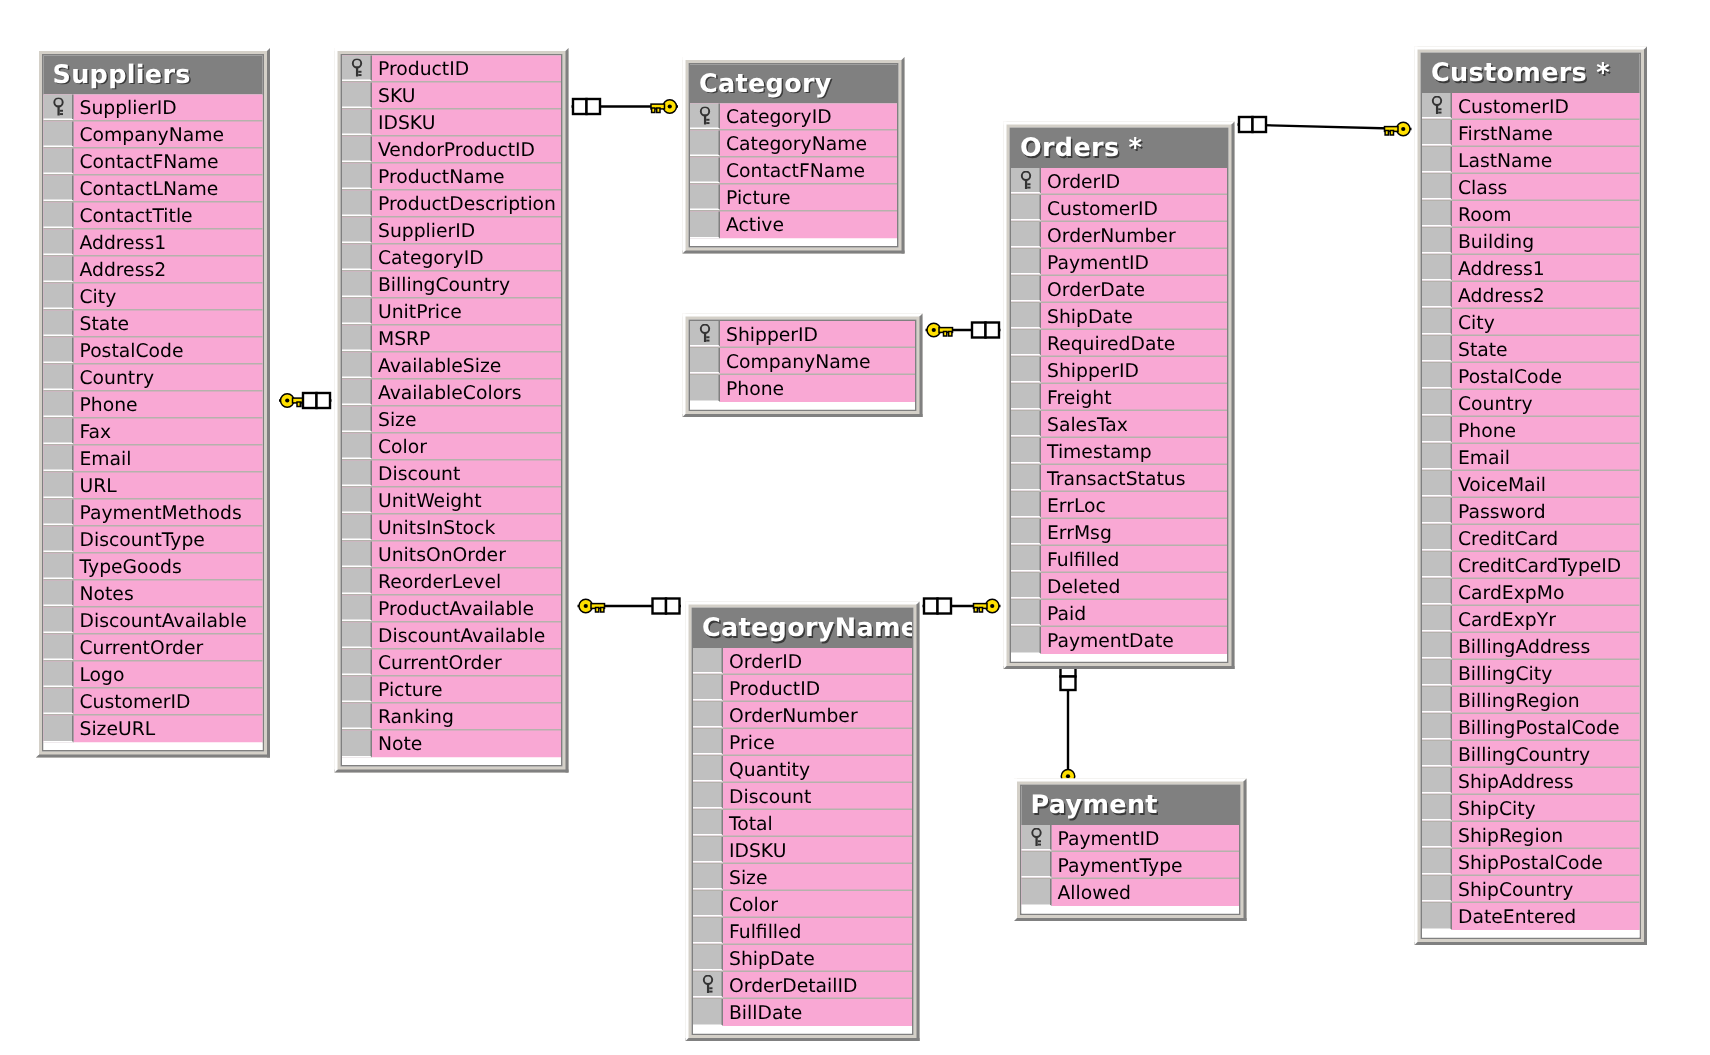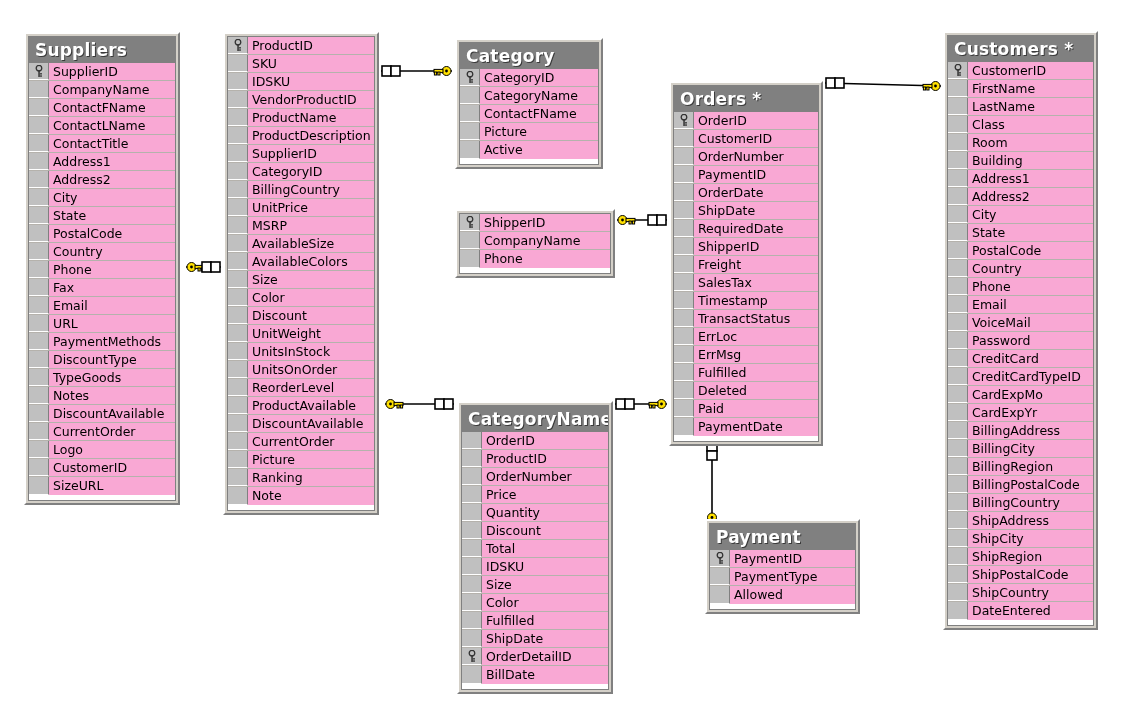--- a/index.html
+++ b/index.html
@@ -523,21 +523,21 @@
             <div class="fname">OrderDetailID</div>
           </div>
           <div class="row">
             <div class="gut"></div>
             <div class="fname">BillDate</div>
           </div>
         </div>
         <div class="tbl-foot"></div>
       </div>
     </div>
-    <div class="tbl" style="left: 705px; top: 519px; width: 155px;">
+    <div class="tbl" style="left: 676px; top: 519px; width: 155px;">
       <div class="tbl-inner">
         <div class="tbl-title">Payment</div>
         <div class="rows">
           <div class="row pk">
             <div class="gut">
               <svg class="keyglyph" viewBox="0 0 12 13" width="12" height="13">
                 <circle cx="6" cy="3.2" r="2.8" fill="none" stroke="#333" stroke-width="1.3"></circle>
                 <rect x="5.3" y="5.4" width="1.5" height="6.6" fill="#333"></rect>
                 <rect x="6.8" y="8.2" width="2.2" height="1.3" fill="#333"></rect>
                 <rect x="6.8" y="10.4" width="2.2" height="1.3" fill="#333"></rect>

